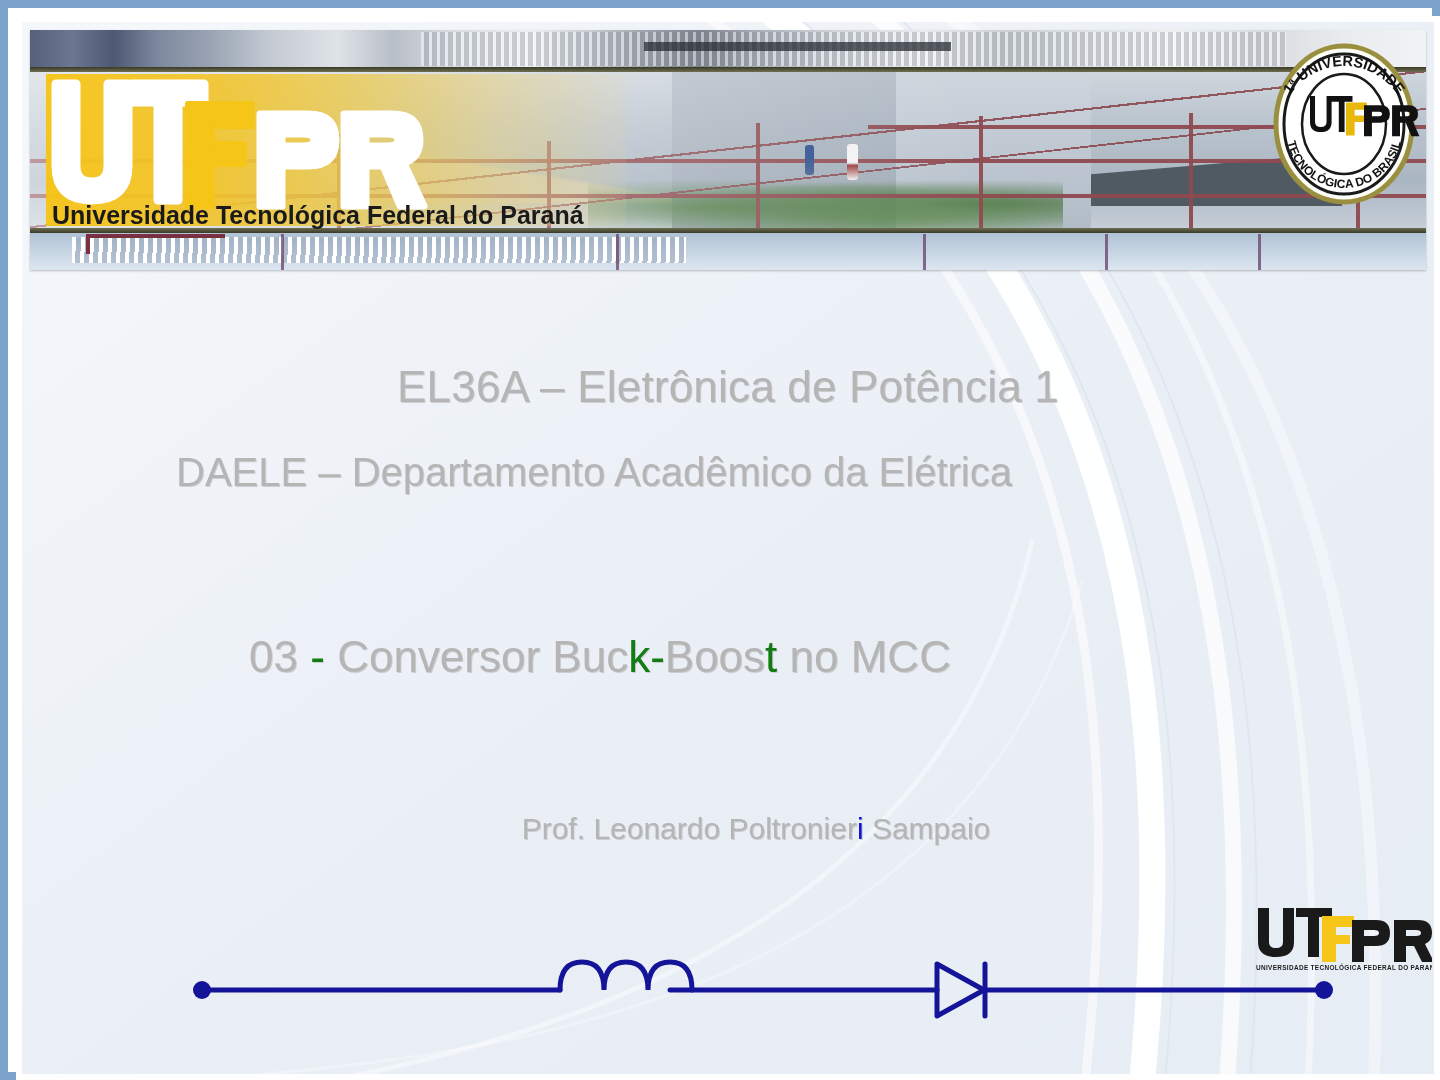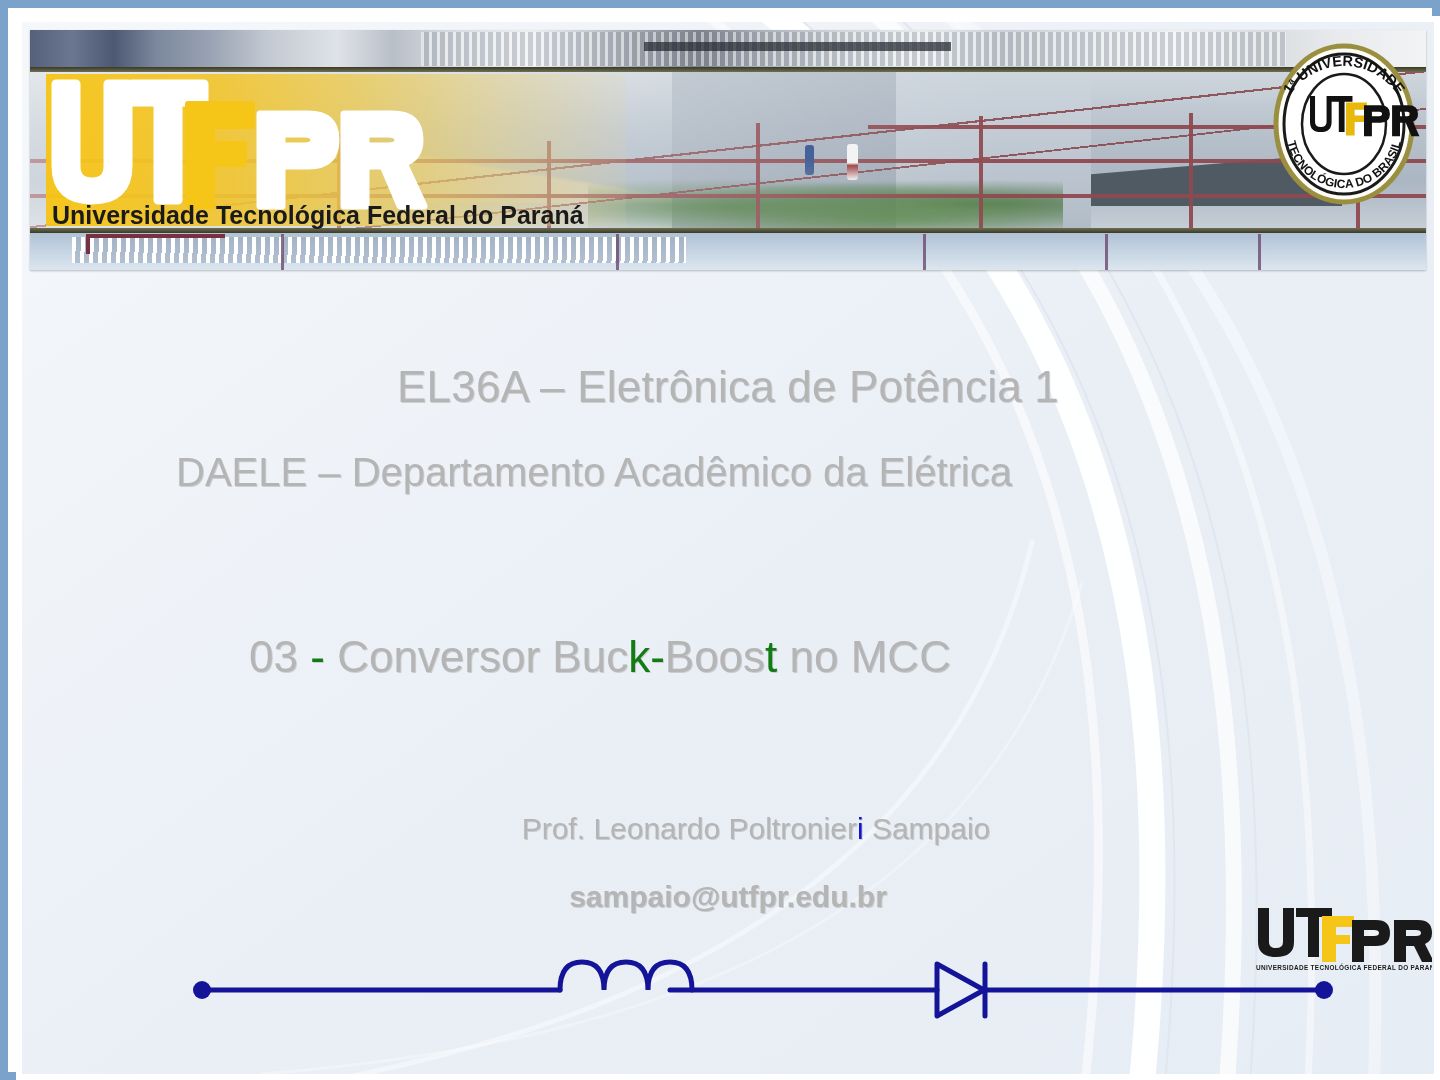--- a/index.html
+++ b/index.html
@@ -318,21 +318,20 @@
     </div>
 
     <div class="txt" id="line-course">EL36A – Eletrônica de Potência 1</div>
 
     <div class="txt" id="line-dept">DAELE – Departamento Acadêmico da Elétrica</div>
 
     <div class="txt" id="line-title"><span>03</span><span>&nbsp;</span><span class="accent-green">-</span><span> Conversor Buc</span><span class="accent-green">k-</span><span>Boos</span><span class="accent-green">t</span><span> no MCC</span></div>
 
     <div class="txt" id="line-prof"><span>Prof. Leonardo Poltronier</span><span class="accent-blue">i</span><span> Sampaio</span></div>
 
-    <div class="txt" id="line-email">sampaio@utfpr.edu.br</div>
 
 
     <svg id="circuit" viewBox="0 0 1200 80">
       <g stroke="#141499" stroke-width="5" fill="none" stroke-linecap="round">
 
         <line x1="30" y1="38" x2="388" y2="38"></line>
 
         <path d="M388 38 q0 -28 22 -28 q22 0 22 28 q0 -28 22 -28 q22 0 22 28 q0 -28 22 -28 q22 0 22 28"></path>
 
         <line x1="498" y1="38" x2="765" y2="38"></line>

